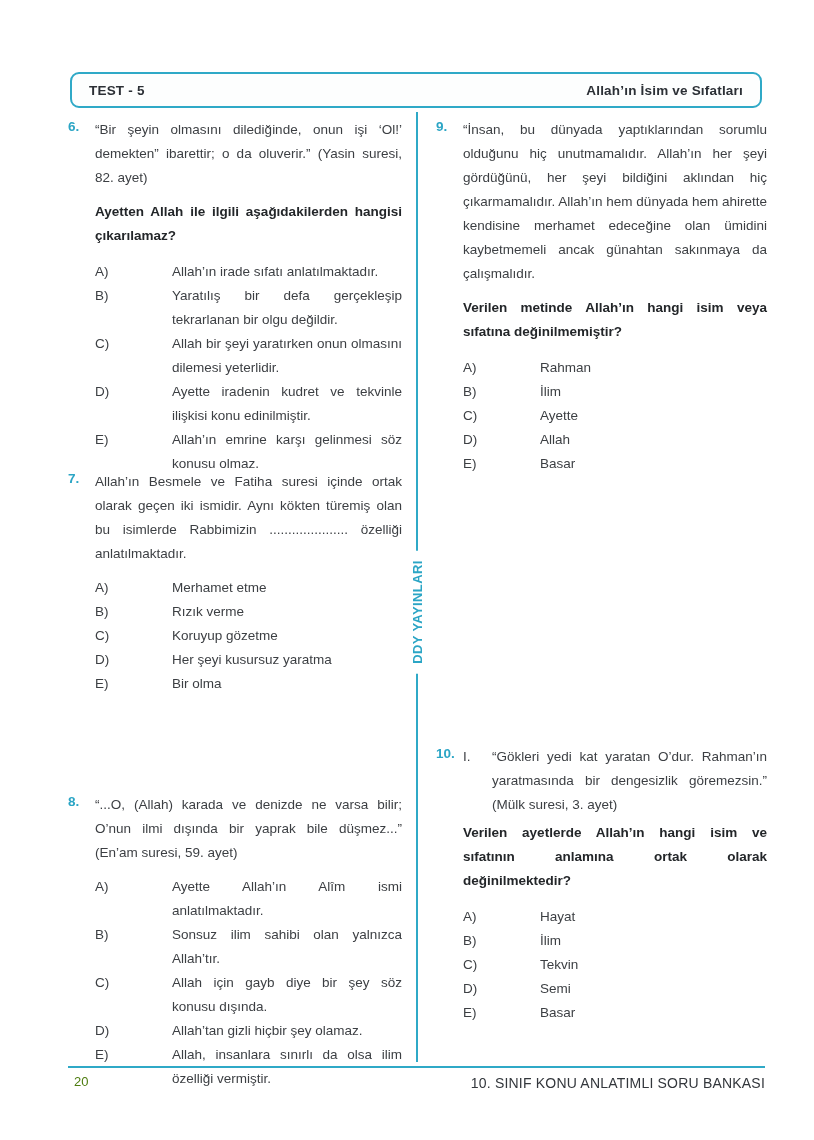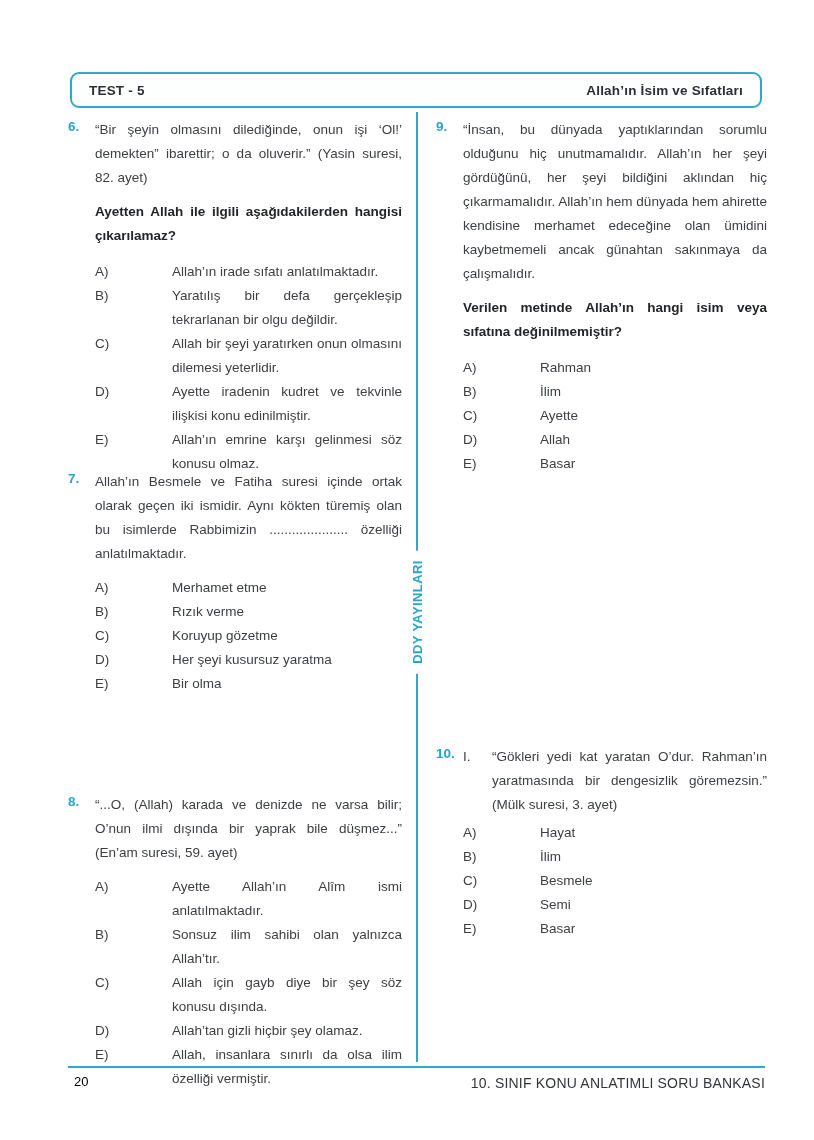--- a/index.html
+++ b/index.html
@@ -57,21 +57,21 @@
   .ddy-label {
     position: absolute; left: 417px; top: 612px;
     transform: translate(-50%, -50%) rotate(-90deg);
     background: #ffffff; padding: 2px 10px;
     color: #2ba5c5; font-size: 13px; font-weight: bold; letter-spacing: 0.4px;
     white-space: nowrap;
   }
 
   
   .footer-line { position: absolute; left: 68px; top: 1066px; width: 697px; height: 2px; background: #2fa9c7; }
-  .footer-page  { position: absolute; left: 74px; top: 1074px; font-size: 13px; color: #000000; }
+  .footer-page  { position: absolute; left: 74px; top: 1074px; font-size: 13px; color: #4d7c0f; }
   .footer-title { position: absolute; right: 49px; top: 1075px; font-size: 14px; color: #33373c; letter-spacing: 0.2px; }
 </style>
 </head>
 <body>
 
 <div class="page">
 
   <div class="header-box">
     <span class="h-text">TEST - 5</span>
     <span class="h-text">Allah’ın İsim ve Sıfatları</span>
@@ -203,32 +203,33 @@
 
     <section class="q" style="top:745px">
       <div class="q-num">10.</div>
       <div class="q-body">
         <div class="items">
           <div class="item">
               <span class="numeral">I.</span>
               <span class="item-text">“Gökleri yedi kat yaratan O’dur. Rahman’ın yaratmasında bir dengesizlik göremezsin.” (Mülk suresi, 3. ayet)</span>
             </div>
         </div>
+        <p class="prompt"><span>Verilen ayetlerde Allah’ın hangi isim ve sıfatının anlamına ortak olarak değinilmektedir?</span><span class="u"></span><span></span></p>
         <div class="opts">
           <div class="opt">
               <span class="letter">A)</span>
               <span class="opt-text">Hayat</span>
             </div>
           <div class="opt">
               <span class="letter">B)</span>
               <span class="opt-text">İlim</span>
             </div>
           <div class="opt">
               <span class="letter">C)</span>
-              <span class="opt-text">Besmele</span>
+              <span class="opt-text">Tekvin</span>
             </div>
           <div class="opt">
               <span class="letter">D)</span>
               <span class="opt-text">Semi</span>
             </div>
           <div class="opt">
               <span class="letter">E)</span>
               <span class="opt-text">Basar</span>
             </div>
         </div>

